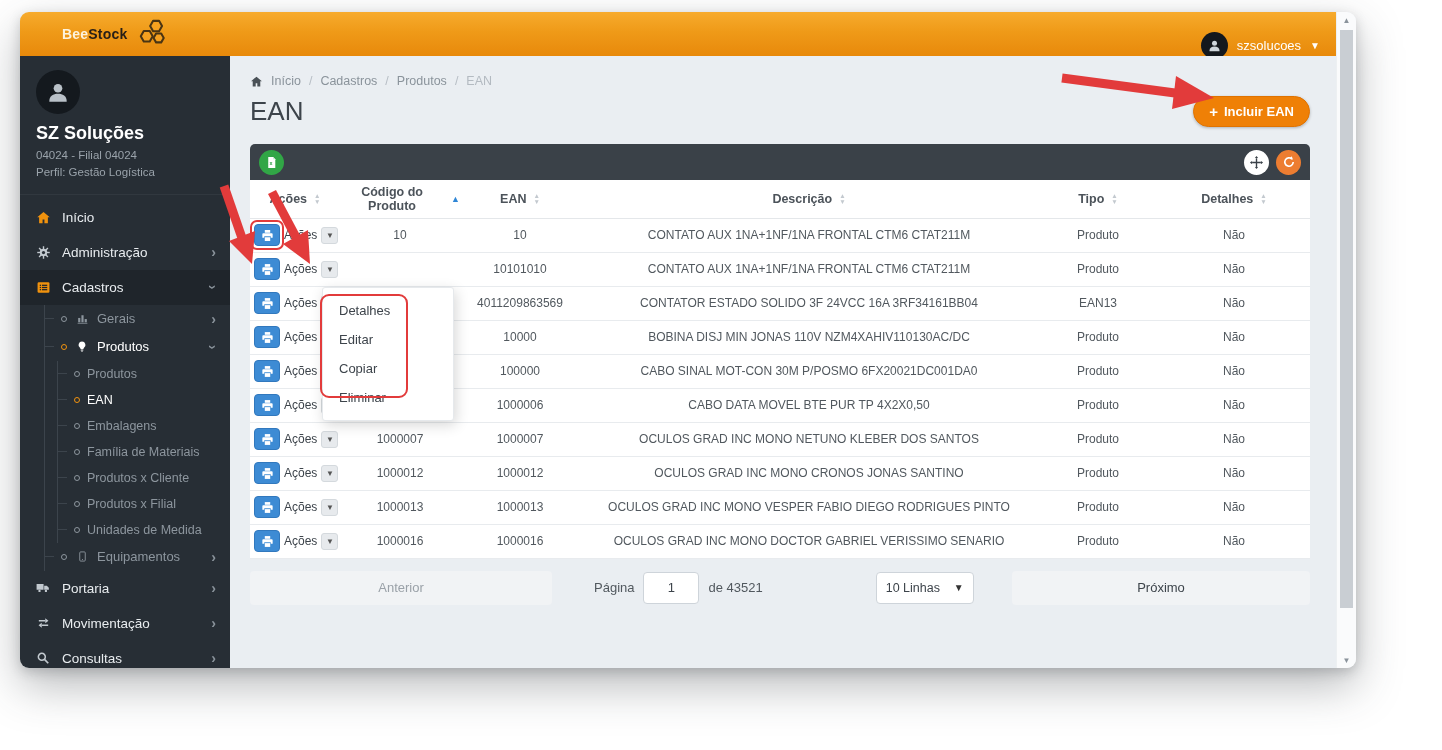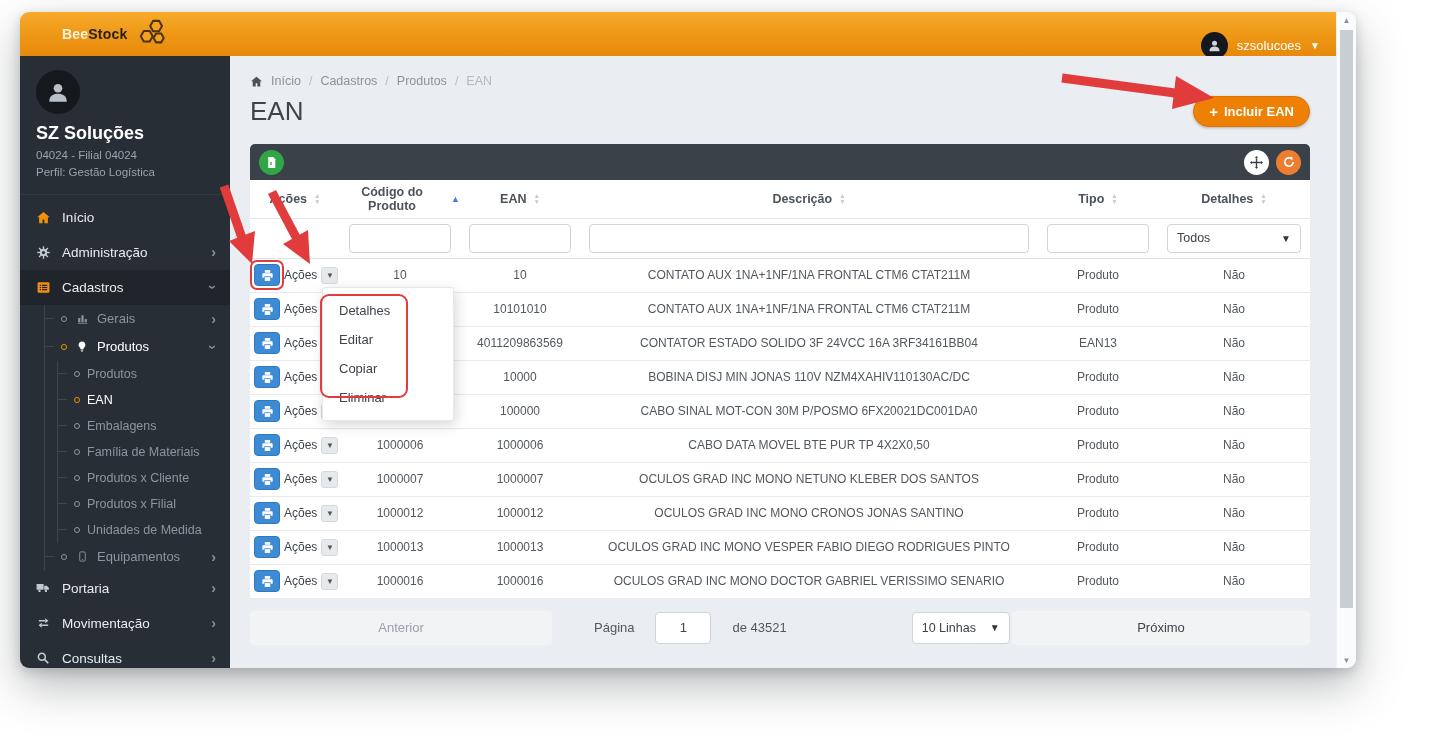--- a/index.html
+++ b/index.html
@@ -113,21 +113,21 @@
   .dropdown-item { padding:7px 16px; font-size:13px; color:#3d444b; cursor:pointer; }
   .menu-ring { position:absolute; left:-3px; top:6px; width:88px; height:104px;
     border:2px solid #e23b3b; border-radius:9px; pointer-events:none; }
 
   
   .pagination { display:flex; align-items:center; margin-top:12px; }
   .pg-btn { height:34px; background:#f1f3f5; border:none; border-radius:4px; font-size:13px;
     display:flex; align-items:center; justify-content:center; cursor:pointer; font-family:inherit; }
   .pg-prev { flex:0 0 302px; color:#9aa1a8; }
   .pg-next { flex:0 0 298px; color:#3d444b; margin-left:auto; }
-  .pg-mid { display:flex; align-items:center; gap:21px; font-size:13px; color:#51585e; margin-left:42px; }
+  .pg-mid { display:flex; align-items:center; gap:9px; font-size:13px; color:#51585e; margin-left:42px; }
   .page-input { width:56px; height:32px; border:1px solid #ced4da; border-radius:4px;
     text-align:center; font:13px "Liberation Sans",sans-serif; color:#3d444b; }
   .lines-select { width:98px; height:32px; margin-left:104px; }
   .total { margin-top:11px; text-align:center; font-size:12.5px; color:#6a7178; }
 
   
   .v-scrollbar { position:absolute; right:0; top:0; bottom:0; width:20px; background:#fafbfc;
     border-left:1px solid #edf0f2; display:flex; flex-direction:column; align-items:center; z-index:10; }
   .sb-arrow { height:16px; width:100%; display:flex; align-items:center; justify-content:center;
     font-size:8px; color:#8a939b; cursor:pointer; }
@@ -455,33 +455,20 @@
               <th class="col">
                   <span class="th-inner">
                     <span>Detalhes</span>
                     <span class="sort">
                       <span>▲</span>
                       <span>▼</span>
                     </span>
                   </span>
                 </th>
             </tr>
-            <tr class="filter-row">
-              <td></td>
-              <td><input class="filter-input" style=""></td>
-              <td><input class="filter-input" style=""></td>
-              <td><input class="filter-input" style=""></td>
-              <td><input class="filter-input" style=""></td>
-              <td>
-                  <div class="filter-select">
-                    <span>Todos</span>
-                    <span class="sel-chev">▼</span>
-                  </div>
-                </td>
-            </tr>
           </thead>
           <tbody>
             <tr>
               <td class="cell">
                   <div class="actions-cell">
                     <button class="btn-print ringed">
                       <svg width="13" height="13" viewBox="0 0 24 24" fill="#fff">
                         <path d="M7 2h10v5H7z"></path>
                         <path d="M4 8h16a1.5 1.5 0 011.5 1.5V16H18v-2.5H6V16H2.5V9.5A1.5 1.5 0 014 8z"></path>
                         <path d="M7 15h10v7H7z"></path>

